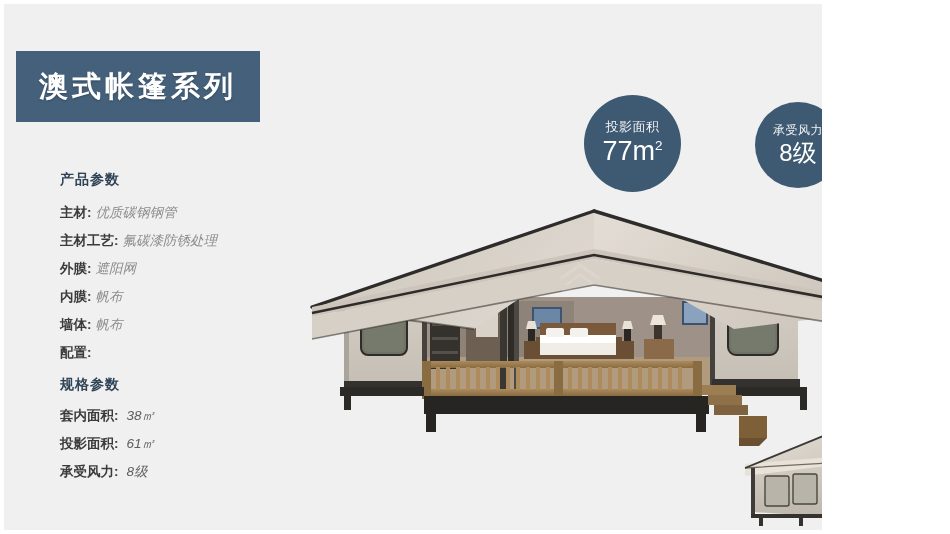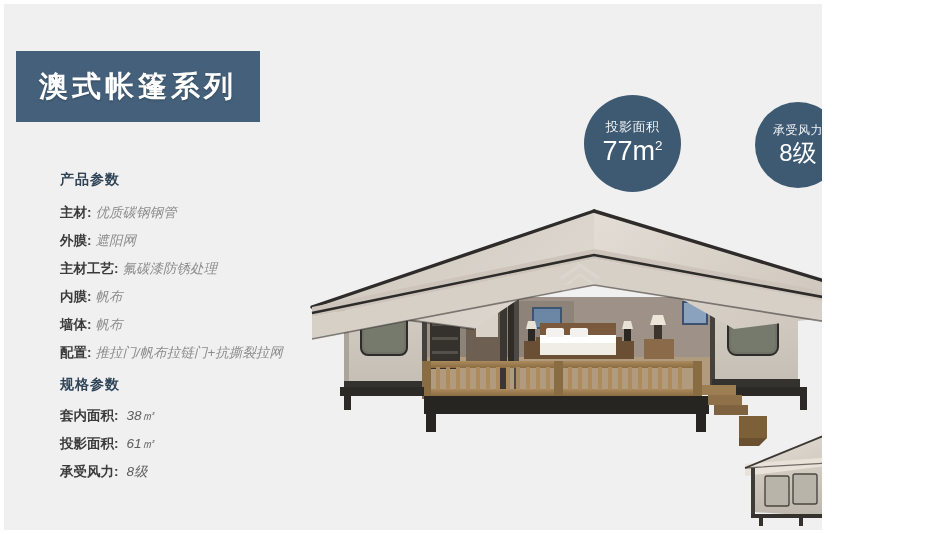--- a/index.html
+++ b/index.html
@@ -85,38 +85,37 @@
     <span class="txt">澳式帐篷系列</span>
   </div>
 
   <div class="section-heading" id="heading-product">产品参数</div>
   <div class="spec-list" id="list-product">
     <div class="spec-row">
       <span class="spec-key">主材:</span>
       <span class="spec-val">优质碳钢钢管</span>
     </div>
     <div class="spec-row">
+      <span class="spec-key">主材工艺:</span>
+      <span class="spec-val">氟碳漆防锈处理</span>
+    </div>
+    <div class="spec-row">
       <span class="spec-key">外膜:</span>
       <span class="spec-val">遮阳网</span>
     </div>
     <div class="spec-row">
-      <span class="spec-key">主材工艺:</span>
-      <span class="spec-val">氟碳漆防锈处理</span>
-    </div>
-    <div class="spec-row">
       <span class="spec-key">内膜:</span>
       <span class="spec-val">帆布</span>
     </div>
     <div class="spec-row">
       <span class="spec-key">墙体:</span>
       <span class="spec-val">帆布</span>
     </div>
     <div class="spec-row">
       <span class="spec-key">配置:</span>
-      <span class="spec-val">推拉门/帆布拉链门+抗撕裂拉网</span>
     </div>
   </div>
 
   <div class="section-heading" id="heading-spec">规格参数</div>
   <div class="spec-list" id="list-spec">
     <div class="spec-row">
       <span class="spec-key">套内面积:</span>
       <span class="spec-val">38㎡</span>
     </div>
     <div class="spec-row">

